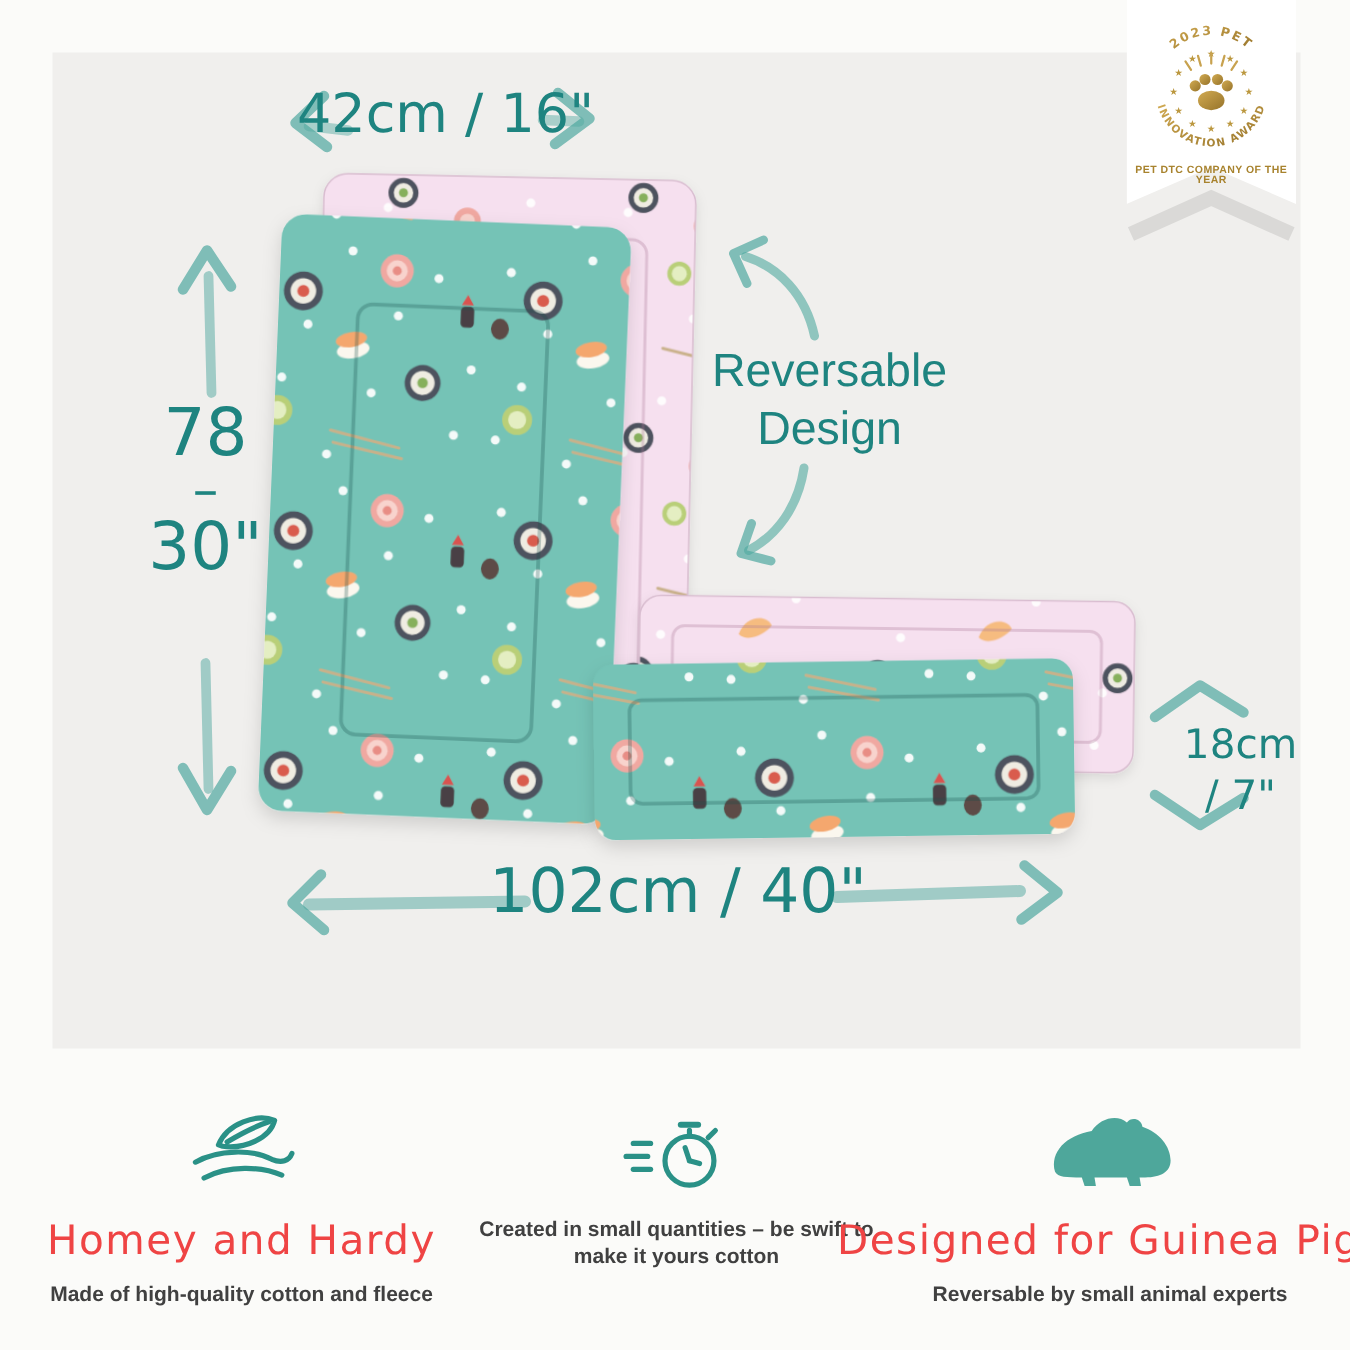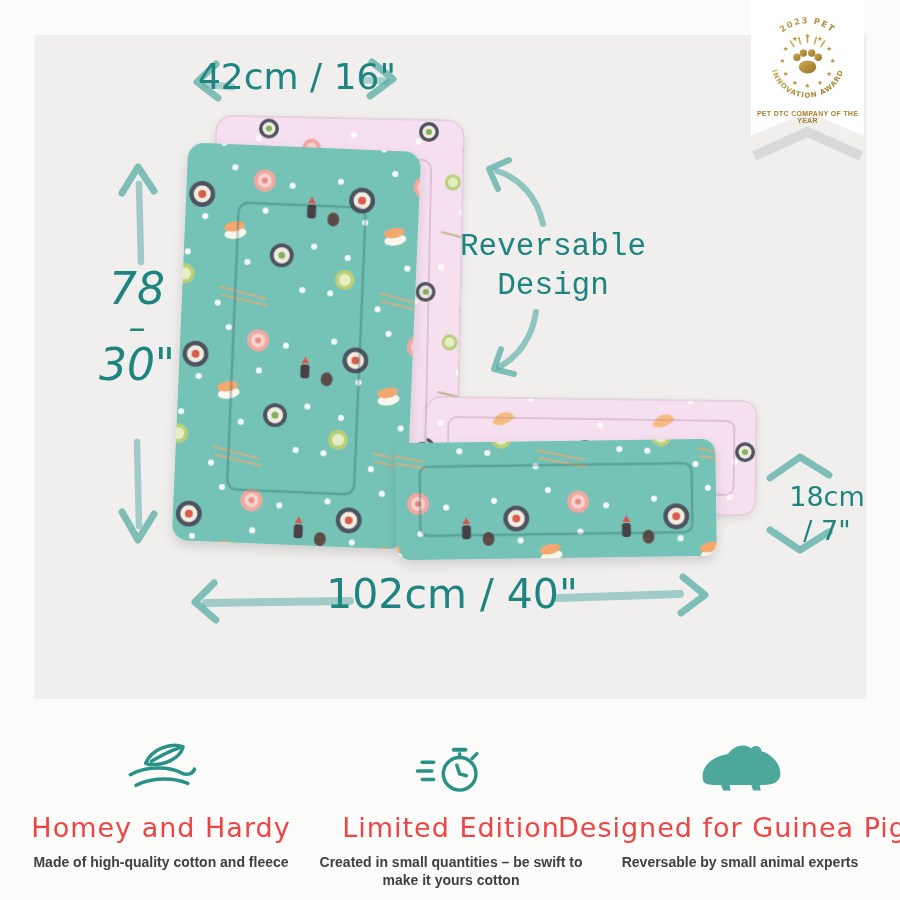--- a/index.html
+++ b/index.html
@@ -2,28 +2,28 @@
 <html><head>
 <meta charset="utf-8">
 <style>
   html,body{margin:0;padding:0;background:#fbfbf9;font-family:"Liberation Sans",sans-serif;}
   .stage{position:relative;width:900px;height:900px;background:#fbfbf9;overflow:hidden;}
   .panel{position:absolute;left:35px;top:35px;width:832px;height:664px;background:#f0efed;}
   svg.layer{position:absolute;left:0;top:0;}
   
   .meas{position:absolute;color:#1e8480;white-space:nowrap;font-family:"DejaVu Sans",sans-serif;}
   .m-top{left:297px;top:56px;transform:translateX(-50%);font-size:36px;}
-  .m-left{left:137px;top:266px;transform:translateX(-50%);font-size:44px;line-height:1.04;text-align:center;font-style:italic;}
+  .m-left{left:137px;top:266px;transform:translateX(-50%);font-size:44px;line-height:1.04;text-align:center;}
   .m-left span{display:block;}
   .m-left .dash{font-size:34px;line-height:.9;}
   .m-right{left:827px;top:480px;transform:translateX(-50%);font-size:27px;line-height:1.25;text-align:center;}
   .m-right span{display:block;}
   .m-bottom{left:452px;top:570px;transform:translateX(-50%);font-size:41px;}
   .callout{position:absolute;left:553px;top:228px;transform:translateX(-50%);color:#1e8480;
-           font-size:31px;line-height:1.25;text-align:center;font-family:Liberation Mono, monospace;}
+           font-size:31px;line-height:1.25;text-align:center;font-family:Liberation Sans, sans-serif;}
   .callout span{display:block;white-space:nowrap;}
   
   .ribbon{position:absolute;left:751px;top:0;width:113px;height:172px;}
   .ribbon-fold{position:absolute;left:0;top:124px;z-index:0;}
   .ribbon-white{position:absolute;left:0;top:0;width:113px;height:136px;background:#ffffff;z-index:1;
                 clip-path:polygon(0 0,100% 0,100% 100%,50% 82%,0 100%);}
   .badge{position:absolute;left:4px;top:6px;z-index:2;}
   .tagline{position:absolute;left:0;top:110px;width:113px;z-index:2;text-align:center;
            font-size:7px;font-weight:bold;letter-spacing:.3px;color:#a8832e;}
   
@@ -257,21 +257,20 @@
         <line x1="15" y1="34" x2="30" y2="34"></line>
         <line x1="20" y1="43" x2="32" y2="43"></line>
         <circle cx="59" cy="37" r="17"></circle>
         <line x1="59" y1="16" x2="59" y2="20"></line>
         <line x1="53" y1="12" x2="65" y2="12" stroke-width="4.2"></line>
         <line x1="72" y1="21" x2="77" y2="16"></line>
         <line x1="59" y1="37" x2="56" y2="28"></line>
         <line x1="59" y1="37" x2="66" y2="39"></line>
       </svg>
     </div>
-    <div class="f-title">Limited Edition</div>
     <div class="f-desc">Created in small quantities – be swift to make it yours cotton</div>
   </div>
 
   <div class="feature f3">
     <div class="f-icon">
       <svg width="104" height="62" viewBox="0 0 110 66">
         <path d="M16,46 C12,32 24,20 42,17 C48,8 60,5 67,11 C70,7 77,8 78,14 C90,18 98,28 98,38
                  C98,46 91,50 80,50 L76,50 L77,56 L69,56 L67,50 L44,50 L45,56 L37,56 L35,50
                  C24,50 18,50 16,46 Z" fill="#3f9f93" opacity="0.92"></path>
       </svg>

